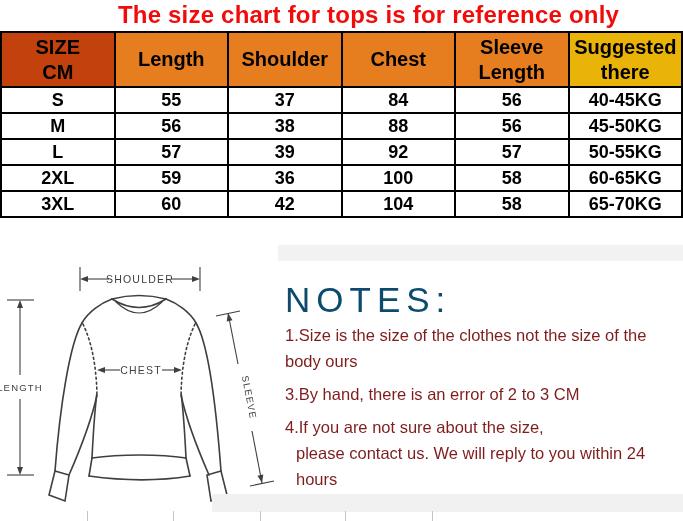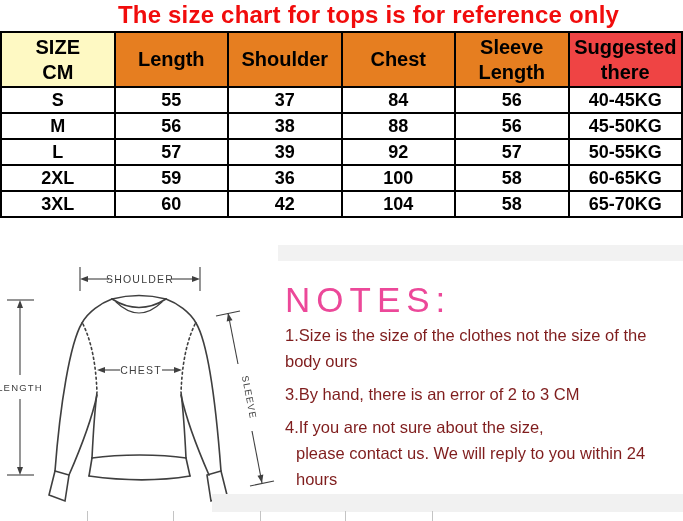--- a/index.html
+++ b/index.html
@@ -80,21 +80,21 @@
     position: absolute;
     top: 281px;
     left: 285px;
     width: 394px;
     color: #2e2e2e;
   }
   .notes-heading {
     font-size: 35px;
     line-height: 38px;
     letter-spacing: 6px;
-    color: #ec4899;
+    color: #0c4a6e;
     font-weight: 400;
     margin: 0 0 3px 0;
   }
   .note-item {
     font-size: 16.5px;
     line-height: 26px;
     margin-bottom: 7px;
     color: #7f1d1d;
   }
   .note-line2 { padding-left: 11px; }
@@ -118,41 +118,41 @@
   }
 </style>
 </head>
 <body>
 
 <div class="page-title" style="color: rgb(241, 12, 12); margin-left: 27px;">The size chart for tops is for reference only</div>
 
 <table class="size-table">
   <thead>
     <tr>
-      <th style="background: #fef9c3;">
+      <th style="background: #c2410c;">
         <span>SIZE</span>
         <span>CM</span>
       </th>
       <th style="background: rgb(230, 126, 32);">
         <span>Length</span>
 
       </th>
       <th style="background: rgb(230, 126, 32);">
         <span>Shoulder</span>
 
       </th>
       <th style="background: rgb(230, 126, 32);">
         <span>Chest</span>
 
       </th>
       <th style="background: rgb(230, 126, 32);">
         <span>Sleeve</span>
         <span>Length</span>
       </th>
-      <th style="background: #ef4444;">
+      <th style="background: #eab308;">
         <span>Suggested</span>
         <span>there</span>
       </th>
     </tr>
   </thead>
   <tbody>
       <tr>
         <td>S</td>
         <td>55</td>
         <td>37</td>

